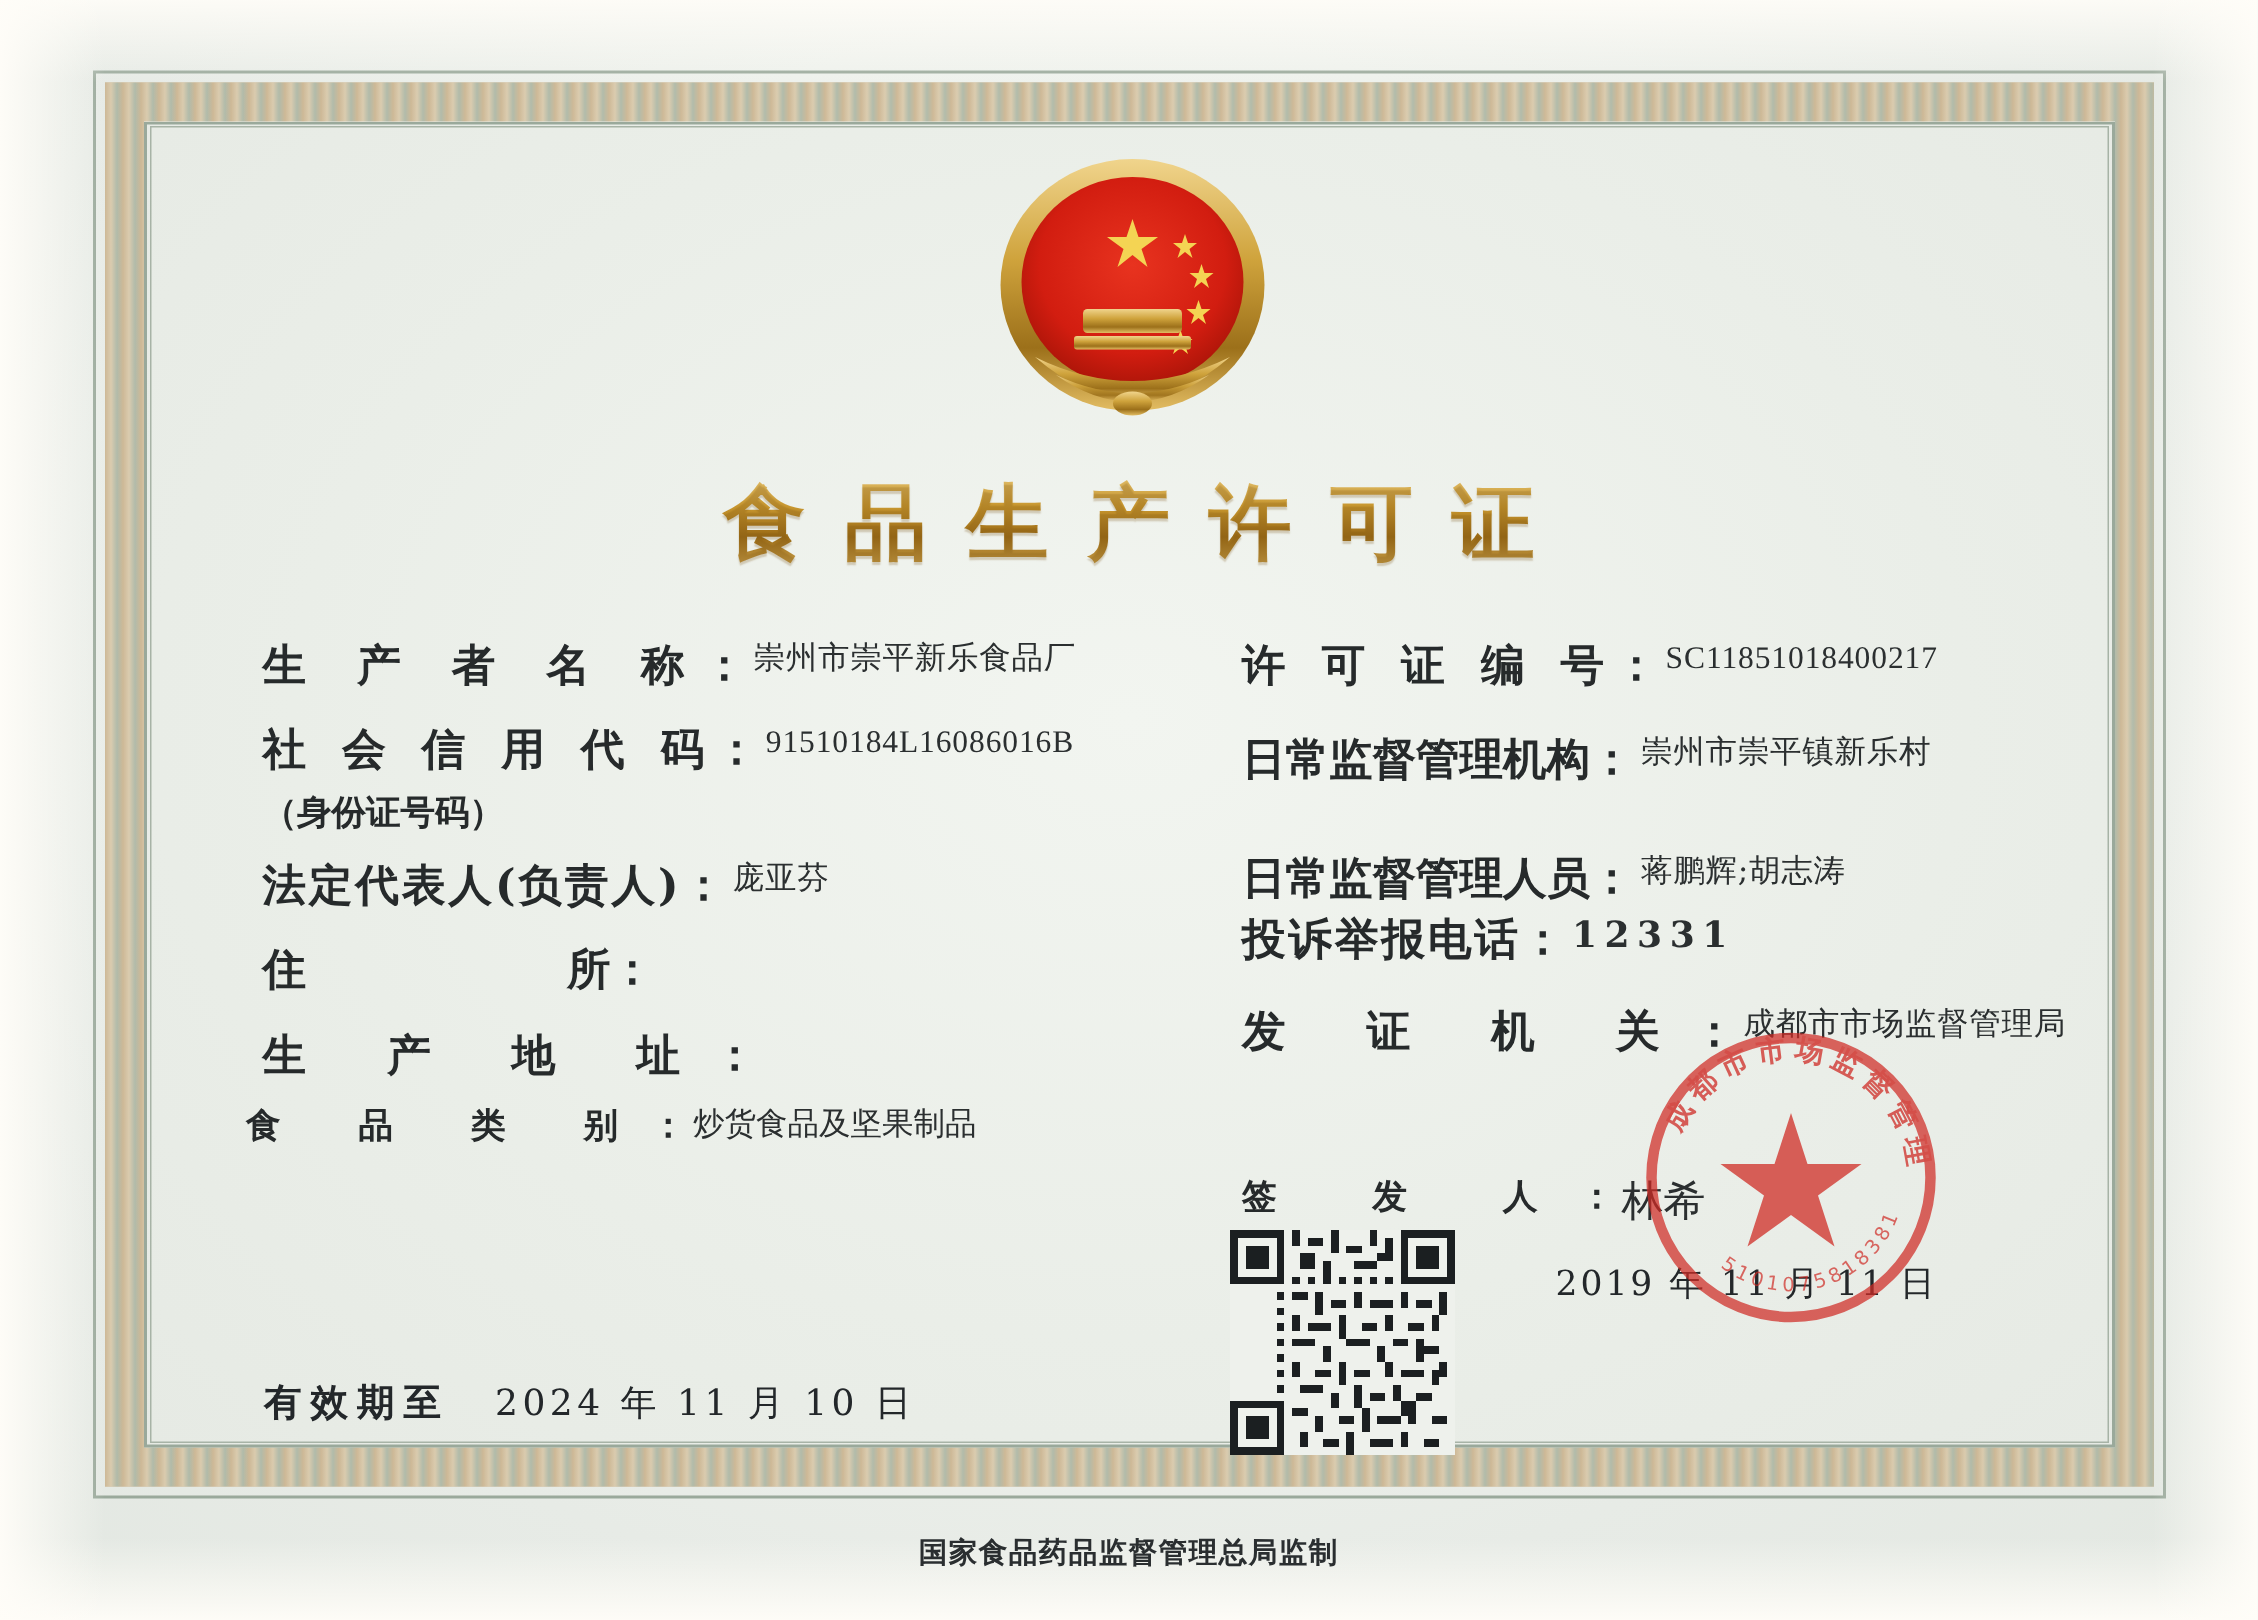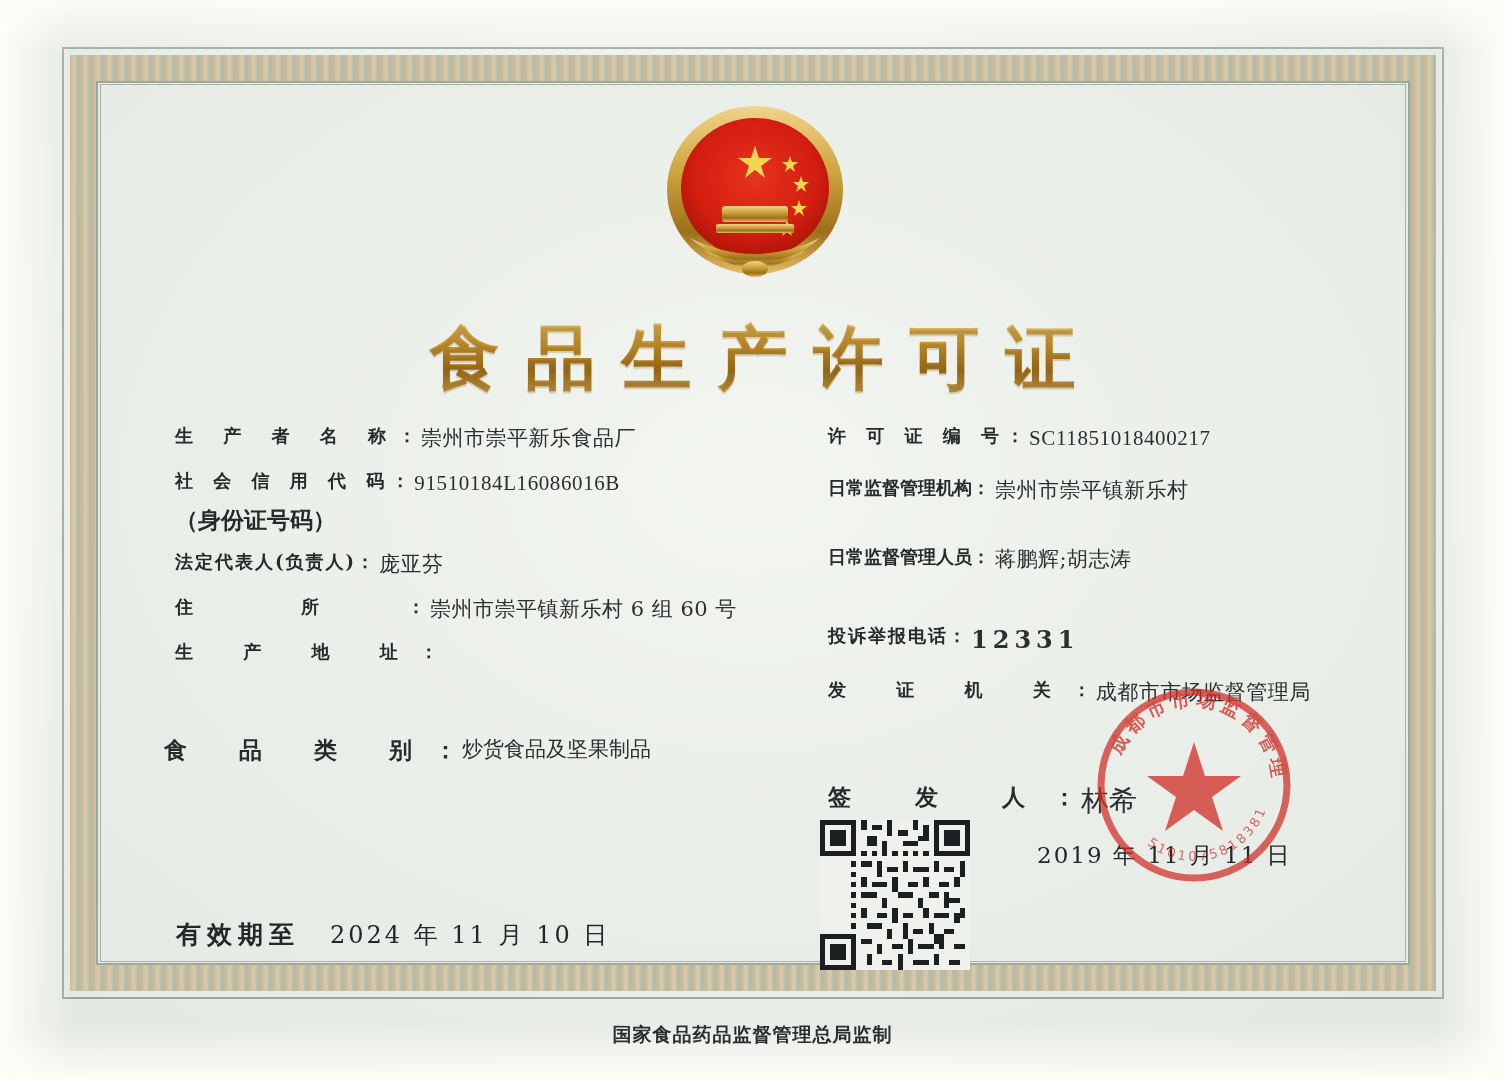--- a/index.html
+++ b/index.html
@@ -103,21 +103,21 @@
   }
 
   
   #doc-title {
     position: absolute;
     left: 0;
     top: 312px;
     width: 1505px;
     text-align: center;
     font-family: "DejaVu Serif", "Liberation Serif", serif;
-    font-size: 70px;
+    font-size: 55px;
     font-weight: 700;
     letter-spacing: 26px;
     text-indent: 26px;
     background: linear-gradient(180deg, #e8c87a 0%, #c8972f 35%, #9c6c17 62%, #dcb55f 100%);
     -webkit-background-clip: text;
     background-clip: text;
     color: transparent;
     -webkit-text-fill-color: transparent;
     text-shadow: 0 2px 1px rgba(120,80,15,0.25);
   }
@@ -138,21 +138,21 @@
 
   .field {
     display: flex;
     align-items: flex-start;
     margin-bottom: 17px;
     line-height: 1.35;
   }
   .field .lbl {
     font-family: "DejaVu Serif", "Liberation Serif", serif;
     font-weight: 700;
-    font-size: 18px;
+    font-size: 29px;
     color: #262a2b;
     white-space: nowrap;
     flex: 0 0 auto;
   }
   .field .val {
     font-family: "DejaVu Serif", "Liberation Serif", serif;
     font-size: 21px;
     color: #2b2f30;
     padding-left: 5px;
     letter-spacing: .5px;
@@ -187,21 +187,21 @@
     left: 164px;
     top: 735px;
     display: flex;
     align-items: flex-start;
   }
 
   
   #issuer-block {
     position: absolute;
     left: 828px;
-    top: 624px;
+    top: 607px;
     width: 560px;
   }
 
   #signer-row {
     position: absolute;
     left: 828px;
     top: 782px;
     display: flex;
     align-items: flex-start;
   }
@@ -343,21 +343,20 @@
 
       <div class="field">
         <span class="lbl w-sp4">法定代表人(负责人)</span>
         <span class="lbl">：</span>
         <span class="val">庞亚芬</span>
       </div>
 
       <div class="field">
         <span class="lbl" style="width:232px;display:inline-block;">住　　　　　　所</span>
         <span class="lbl">：</span>
-        <span class="val">崇州市崇平镇新乐村 6 组 60 号</span>
       </div>
 
       <div class="field">
         <span class="lbl w-sp3">生 产 地 址</span>
         <span class="lbl">：</span>
       </div>
     </div>
 
     <div id="food-category">
       <span class="lbl w-sp3" style="font-family:'DejaVu Serif',serif;font-weight:700;font-size:23px;color:#262a2b;">食 品 类 别</span>

